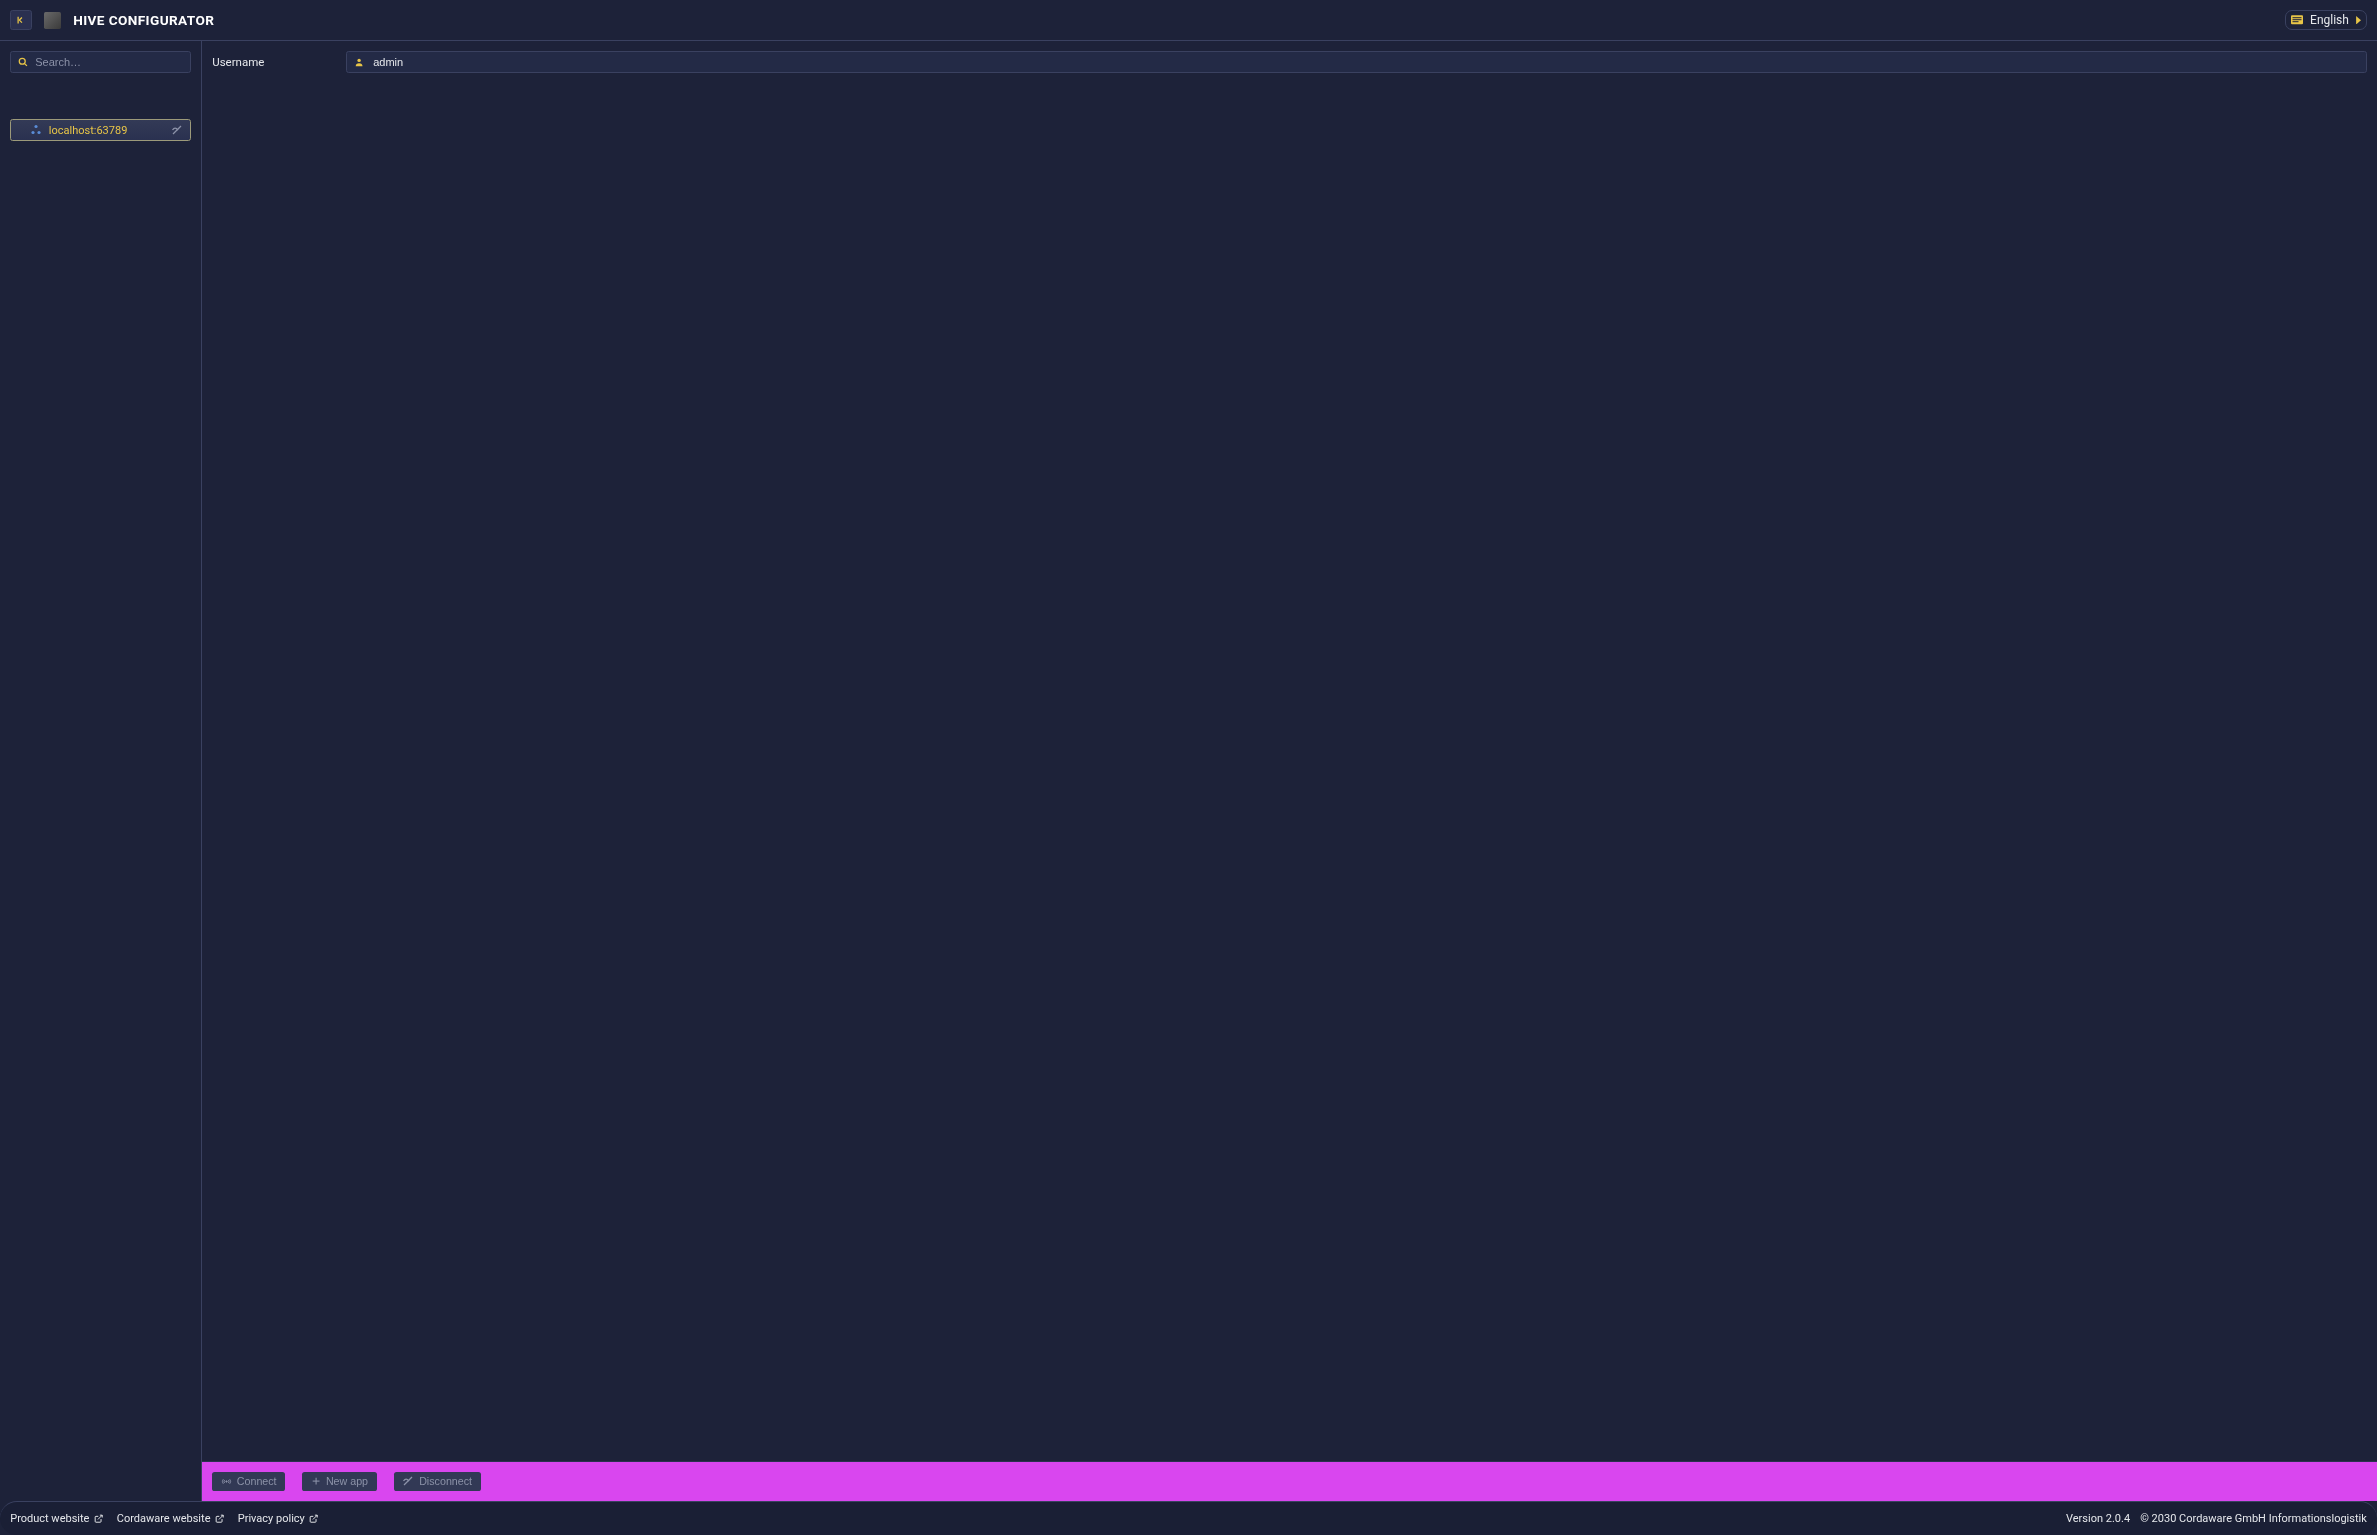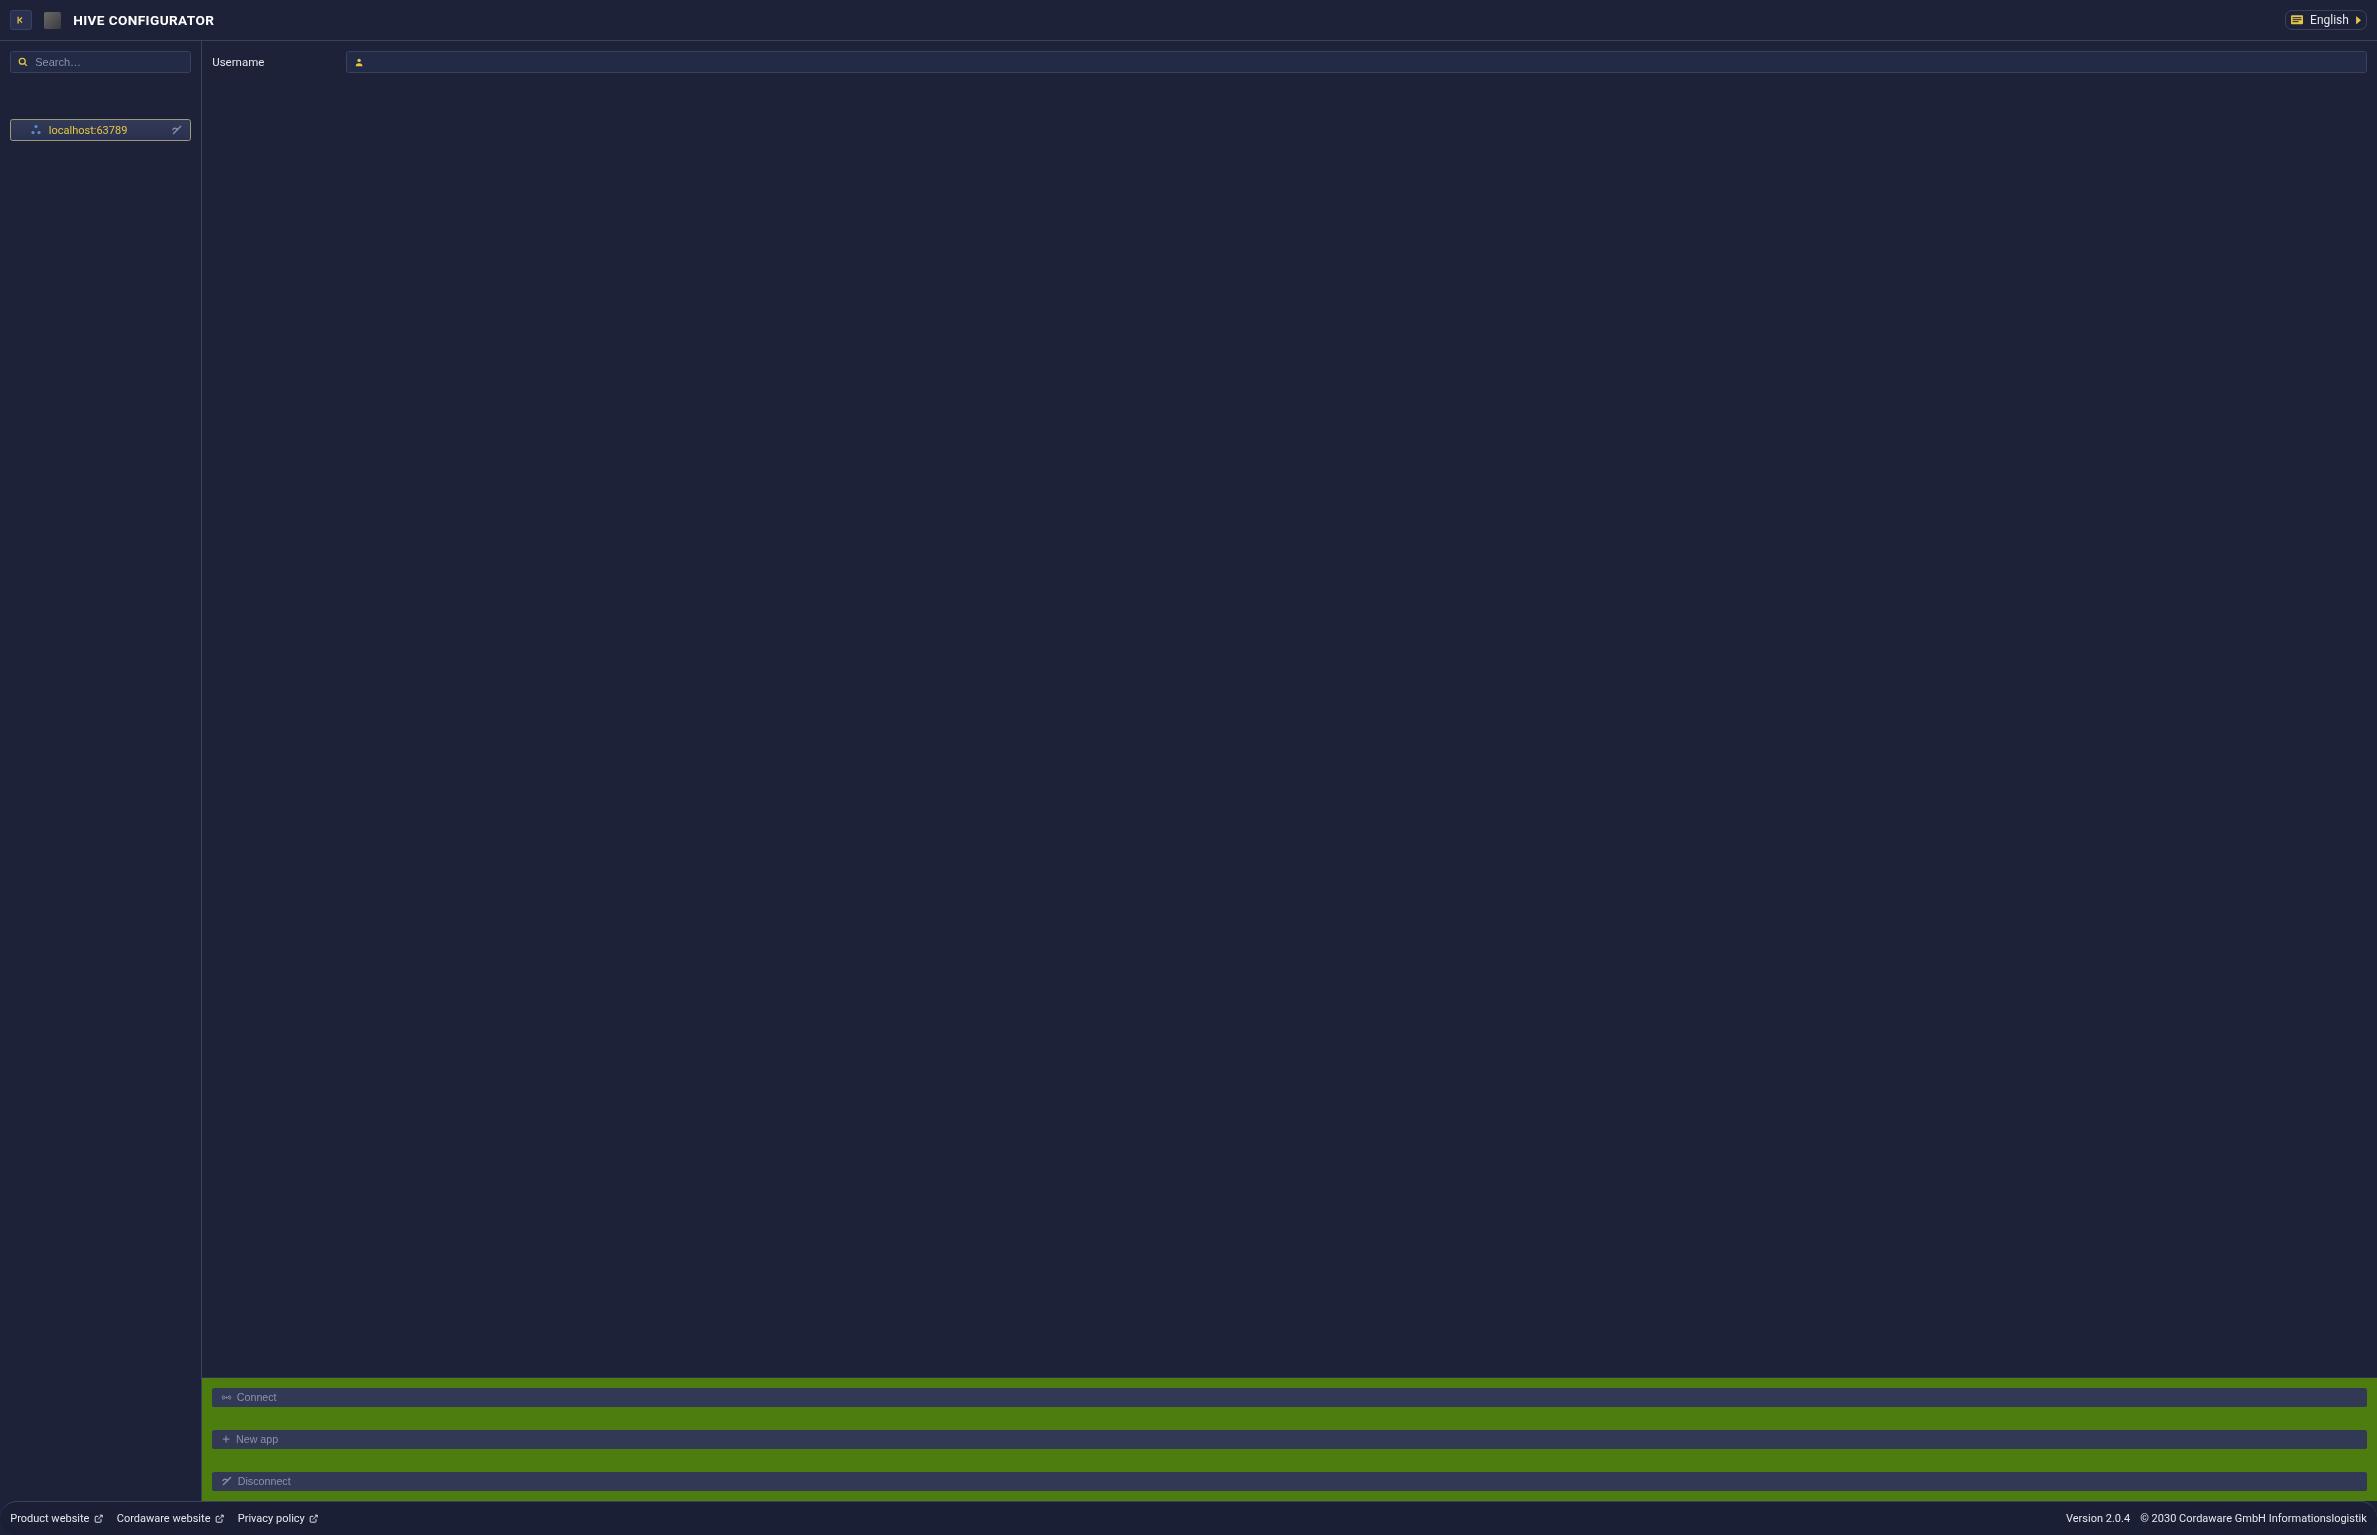--- a/index.html
+++ b/index.html
@@ -161,26 +161,25 @@
   .form-input-wrap input {
     background: transparent;
     border: none;
     outline: none;
     color: var(--text);
     font-size: 11px;
     width: 100%;
   }
   
   .action-bar {
-    background: #4d7c0f;
+    background: #d946ef;
     border-top: 0.9px solid #2a3050;
     padding: 10.2px;
     display: flex;
-    gap: 23px;
-    flex-direction: column;
+    gap: 17px;
   }
   .action-btn {
     display: flex; align-items: center; gap: 5.1px;
     height: 19px;
     padding: 0 8.5px;
     background: var(--button-bg);
     border-radius: 2.6px;
     border: none;
     color: var(--text-muted);
     font-size: 10.7px;
@@ -278,20 +277,21 @@
       <div class="form-area">
         <div class="form-row">
           <div class="form-label">Username</div>
           <div class="form-input-wrap">
             <span class="icon">
               <svg width="10.2" height="10.2" viewBox="0 0 24 24" fill="currentColor">
                 <circle cx="12" cy="8" r="4"></circle>
                 <path d="M4 22 Q4 15 12 15 Q20 15 20 22 Z"></path>
               </svg>
             </span>
+            <input type="text" value="admin" style="">
           </div>
         </div>
       </div>
 
       <div class="action-bar">
         <button class="action-btn">
           <span class="icon">
             <svg width="11" height="11" viewBox="0 0 24 24" fill="none" stroke="currentColor" stroke-width="2">
               <path d="M5 7 Q1 12 5 17"></path>
               <path d="M8 9 Q5 12 8 15"></path>

